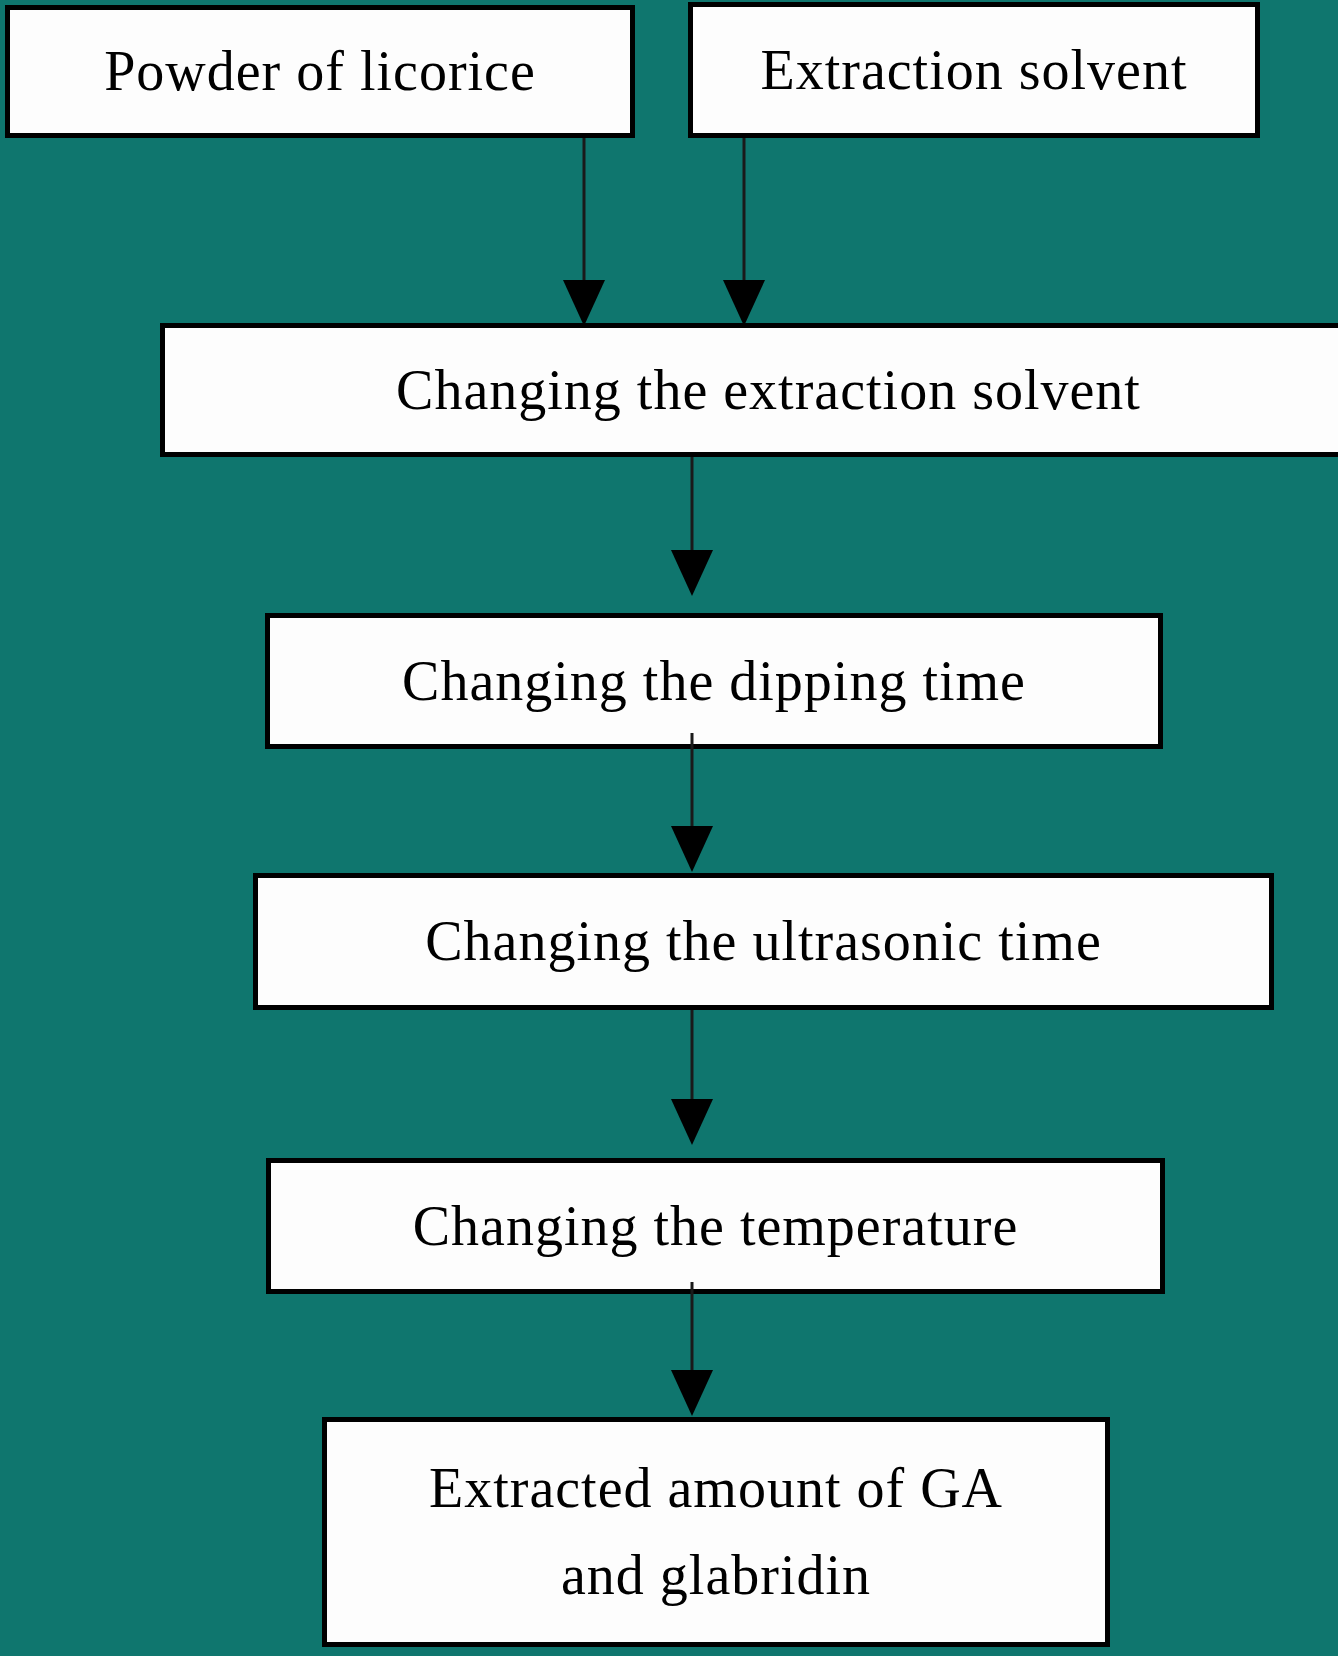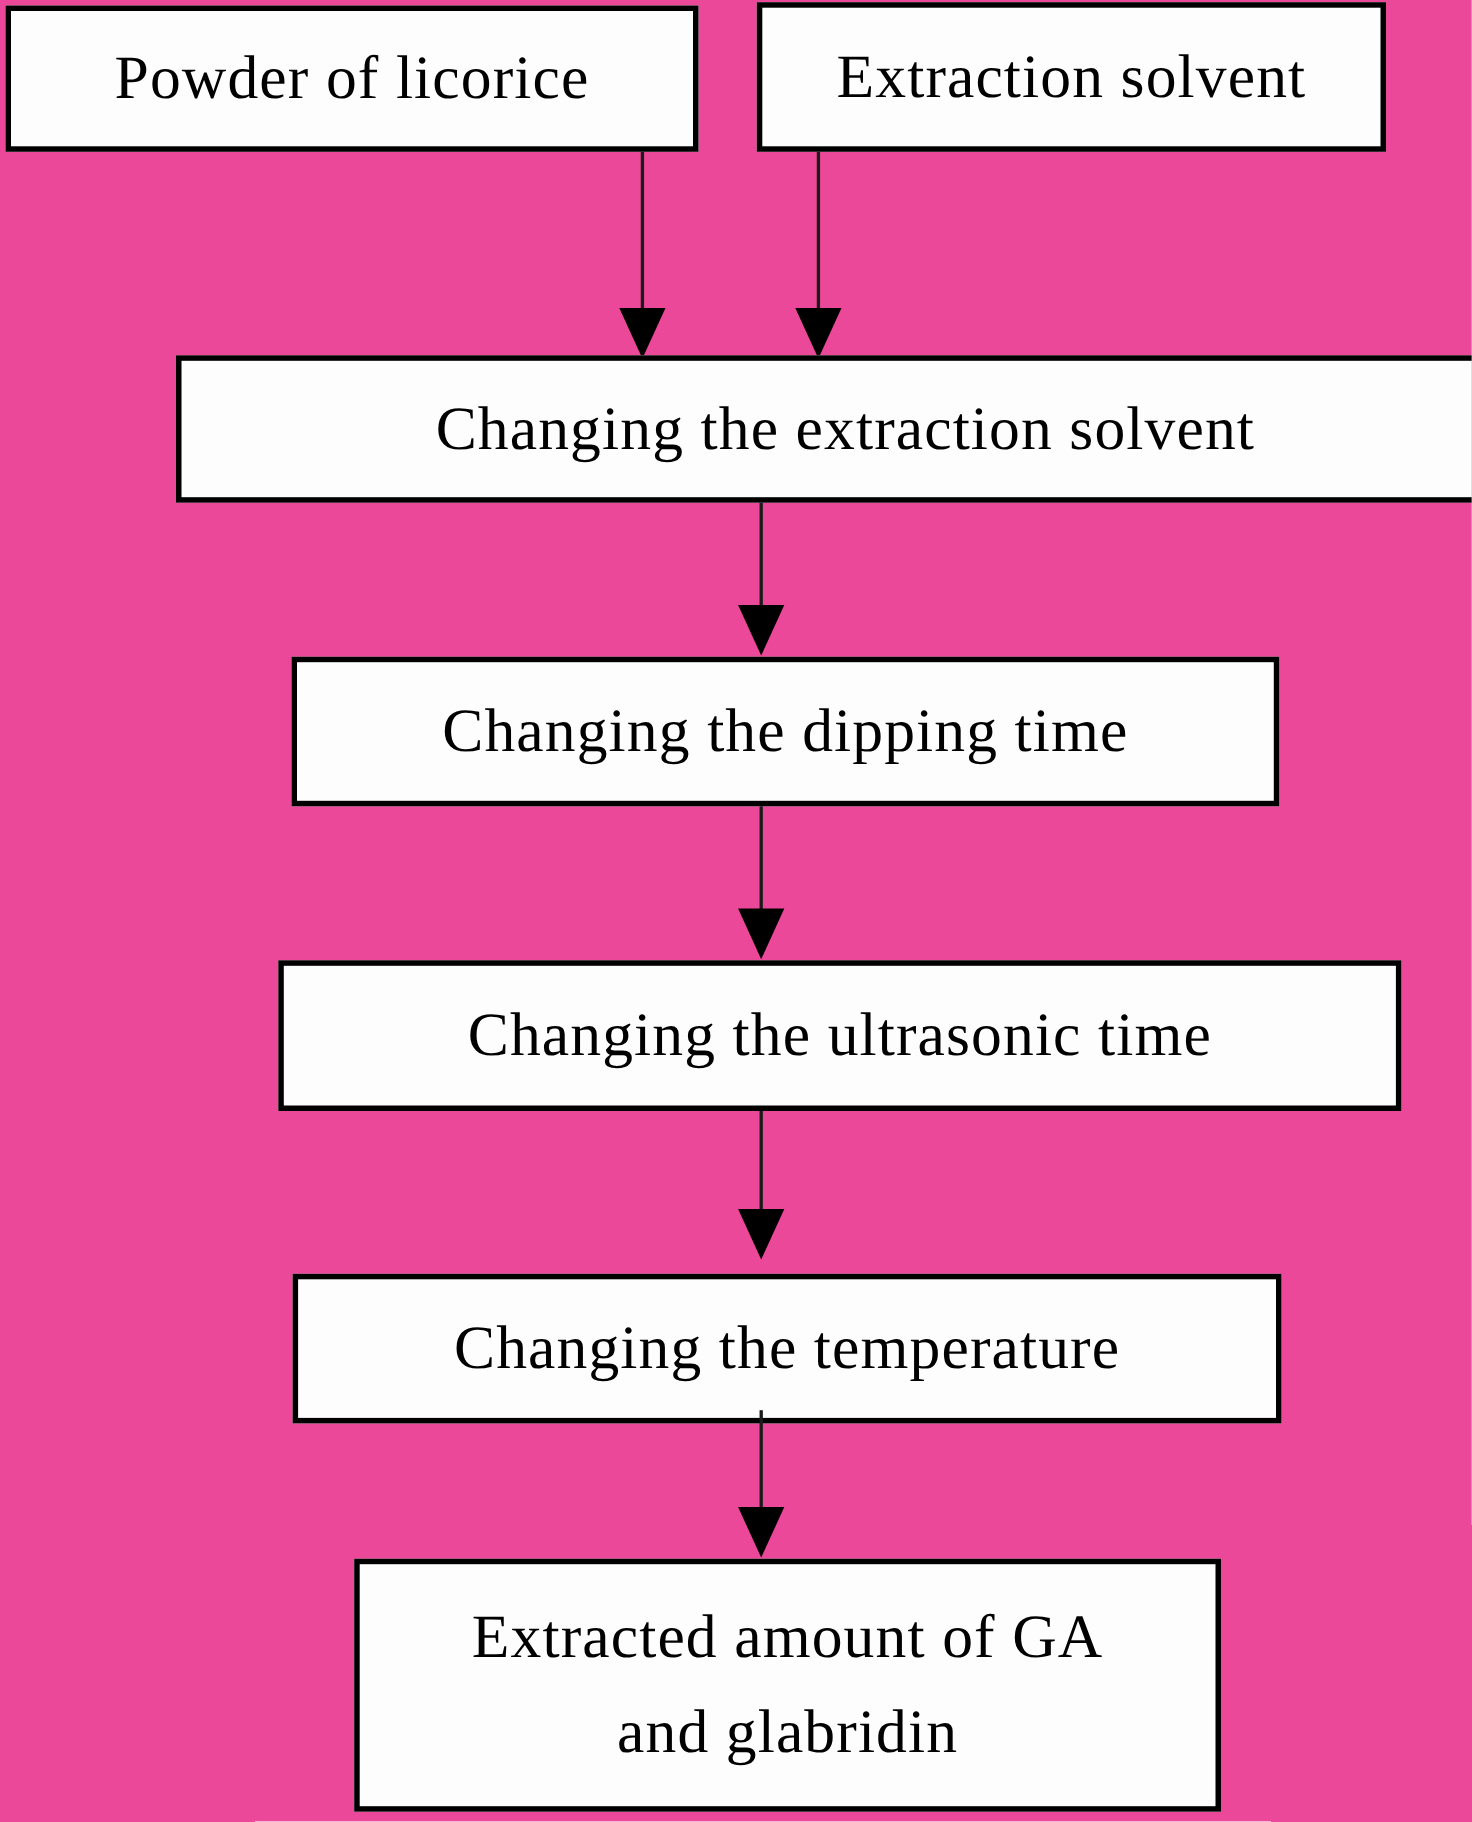--- a/index.html
+++ b/index.html
@@ -4,21 +4,21 @@
 <style>
   html, body {
     margin: 0;
     padding: 0;
     background: #ffffff;
   }
   #canvas {
     position: relative;
     width: 1338px;
     height: 1656px;
-    background: #ec4899;
+    background: #0f766e;
     font-family: "Liberation Serif", "DejaVu Serif", serif;
     overflow: hidden;
   }
   .node {
     position: absolute;
     box-sizing: border-box;
     border: 5px solid #000000;
     background: #fdfdfd;
     color: #000000;
     display: flex;
@@ -26,21 +26,21 @@
     justify-content: center;
     text-align: center;
     font-size: 56px;
     line-height: 1.55;
     letter-spacing: 1px;
   }
   
   .n-powder  { left: 5px;   top: 5px;    width: 630px;  height: 133px; }
   .n-solvent { left: 688px; top: 2px;    width: 572px;  height: 136px; }
   .n-step1   { left: 160px; top: 323px;  width: 1217px; height: 134px; }
-  .n-step2   { left: 265px; top: 597px;  width: 898px;  height: 136px; }
+  .n-step2   { left: 265px; top: 613px;  width: 898px;  height: 136px; }
   .n-step3   { left: 213px; top: 873px;  width: 1021px; height: 137px; margin-left: 40px; }
   .n-step4   { left: 266px; top: 1146px; width: 899px;  height: 136px; margin-top: 12px; }
   .n-result  { left: 322px; top: 1417px; width: 788px;  height: 230px; padding: 0 76px; }
 
   .arrow {
     position: absolute;
     width: 44px;
     transform: translateX(-22px);
   }
   .arrow .stem {

